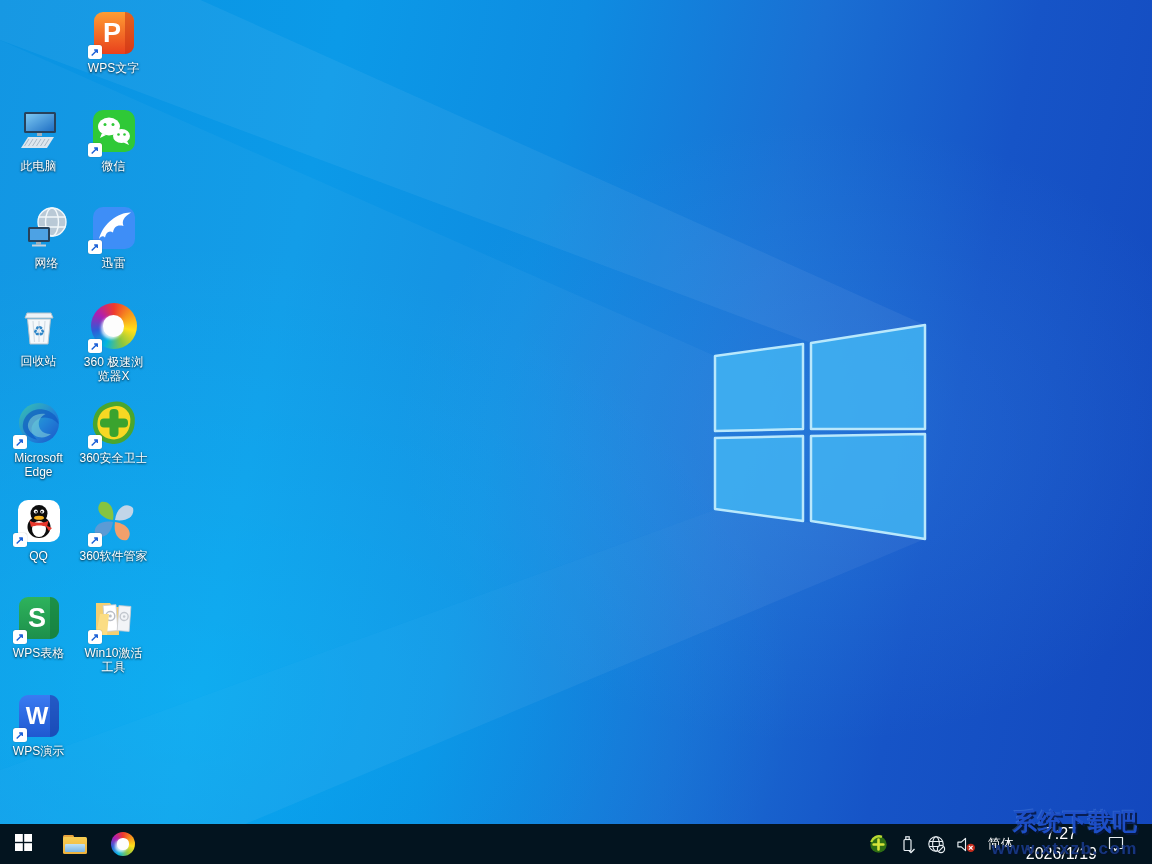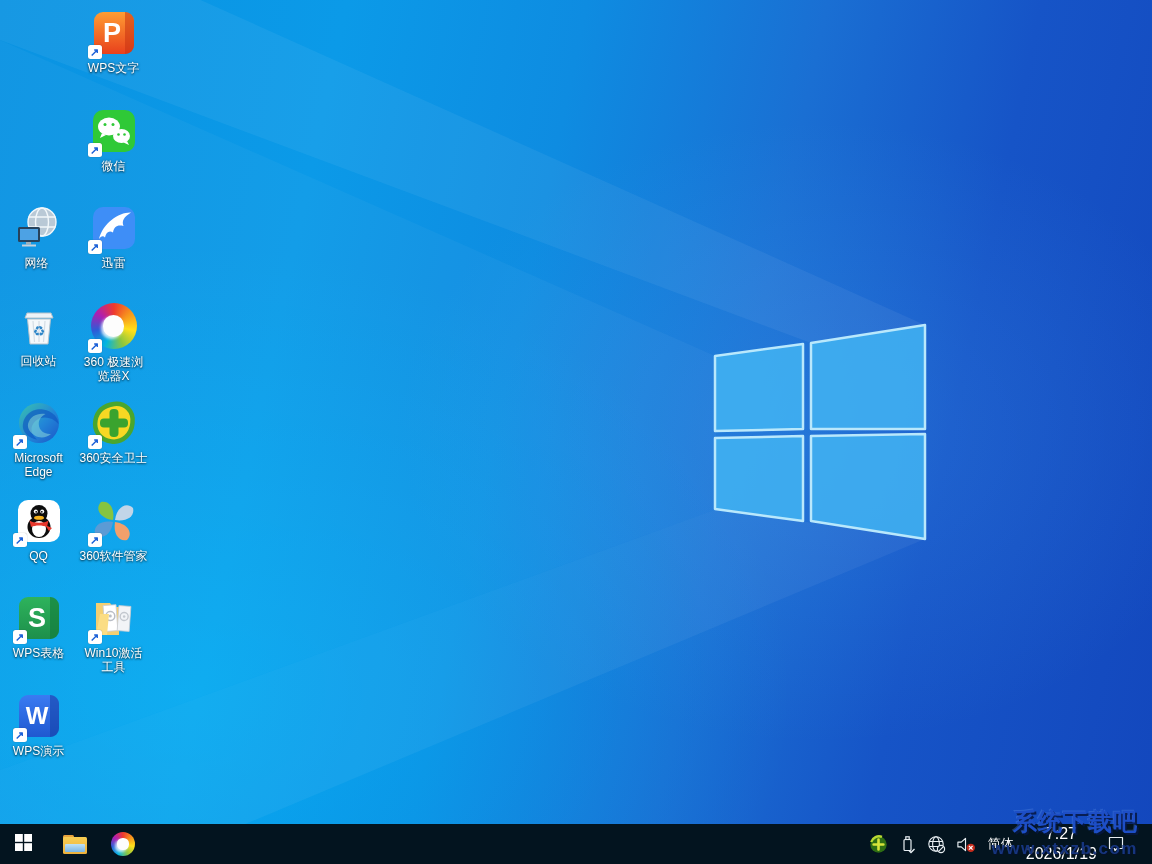--- a/index.html
+++ b/index.html
@@ -86,38 +86,56 @@
             </linearGradient>
           </defs>
   <rect x="4" y="3" width="40" height="42" rx="9" fill="url(#gP)"></rect>
   <path d="M35 3 h0 c5 0 9 4 9 9 v24 c0 5-4 9-9 9 z" fill="#c93312" opacity="0.55"></path>
   <text x="22" y="33" text-anchor="middle" font-family="Liberation Sans,sans-serif" font-size="27" font-weight="bold" fill="#fff">P</text>
 </svg>
         <div class="sc">↗</div>
       </div>
       <div class="lbl">WPS文字</div>
     </div>
+    <div class="cell" style="left: 2px; top: 102px;">
+      <div class="art">
+        <svg viewBox="0 0 48 48">
+  <defs>
+            <linearGradient id="gM" x1="0" y1="0" x2="1" y2="1">
+    <stop offset="0" stop-color="#7cc8f2"></stop>
+              <stop offset="1" stop-color="#1f6fc4"></stop>
+            </linearGradient>
+          </defs>
+  <rect x="9" y="5" width="32" height="21" rx="1.5" fill="#27425c"></rect>
+  <rect x="11" y="7" width="28" height="17" fill="url(#gM)"></rect>
+  <rect x="22" y="26" width="5" height="3" fill="#9fb0bd"></rect>
+  <path d="M6 41 L13 30 h26 l-7 11 z" fill="#dde6ee"></path>
+  <path d="M9.5 39 l4.5-7 M13.5 39 l4.5-7 M17.5 39 l4.5-7 M21.5 39 l4.5-7 M25.5 39 l4.5-7 M29.5 39 l4.5-7" stroke="#aab9c6" stroke-width="1"></path>
+</svg>
+      </div>
+      <div class="lbl">此电脑</div>
+    </div>
     <div class="cell" style="left: 77px; top: 102px;">
       <div class="art">
         <svg viewBox="0 0 48 48">
   <rect x="3" y="3" width="42" height="42" rx="10" fill="#2fc937"></rect>
   <ellipse cx="19" cy="19.5" rx="11" ry="9" fill="#fff"></ellipse>
   <path d="M12 26 l-2 5 l6-3z" fill="#fff"></path>
   <circle cx="15" cy="17.5" r="1.5" fill="#2fc937"></circle>
           <circle cx="23" cy="17.5" r="1.5" fill="#2fc937"></circle>
   <ellipse cx="31.5" cy="29" rx="8.5" ry="7" fill="#fff"></ellipse>
   <path d="M37 34 l2 4 l-5.5-2.5z" fill="#fff"></path>
   <circle cx="28.5" cy="27.5" r="1.3" fill="#2fc937"></circle>
           <circle cx="34.5" cy="27.5" r="1.3" fill="#2fc937"></circle>
 </svg>
         <div class="sc">↗</div>
       </div>
       <div class="lbl">微信</div>
     </div>
-    <div class="cell" style="left: 0; top: 199px;">
+    <div class="cell" style="left: 10px; top: 199px;">
       <div class="art">
         <svg viewBox="0 0 48 48">
   <circle cx="29" cy="18" r="14" fill="#b9c9d6"></circle>
   <g fill="none" stroke="#f2f7fa" stroke-width="1.4">
     <circle cx="29" cy="18" r="14"></circle>
             <ellipse cx="29" cy="18" rx="6.5" ry="14"></ellipse>
     <path d="M15.5 13 h27 M15.5 23 h27"></path>
   </g>
   <rect x="5" y="23" width="22" height="15" rx="1.5" fill="#27425c"></rect>
   <rect x="7" y="25" width="18" height="11" fill="#4da2e4"></rect>

